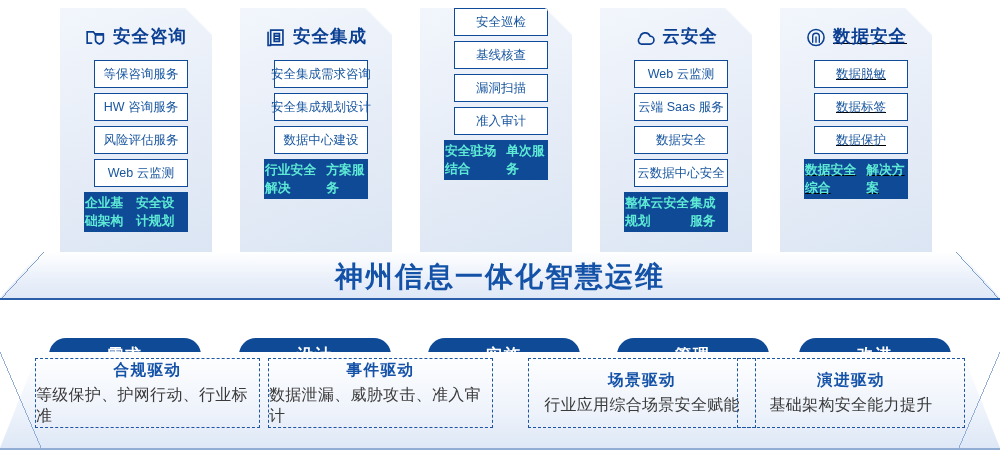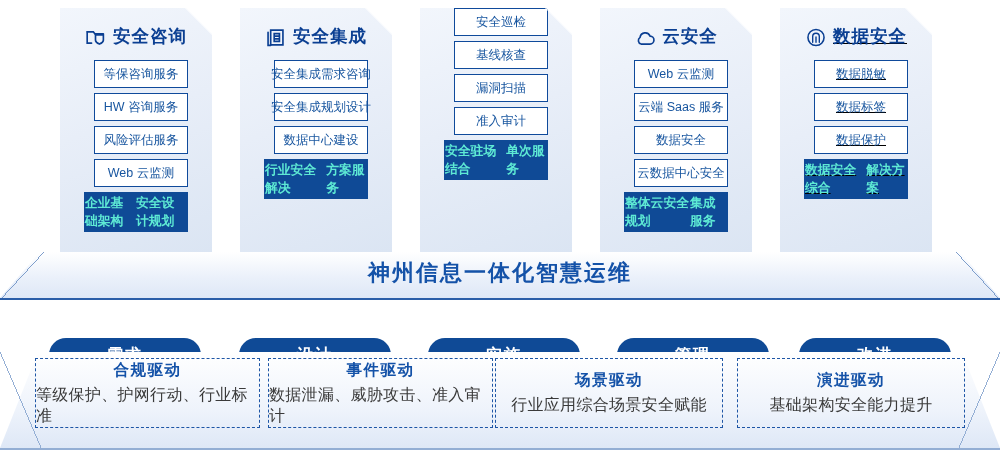--- a/index.html
+++ b/index.html
@@ -69,21 +69,21 @@
     background: #2b5ea8;
   }
   .banner-edge-l, .banner-edge-r {
     position: absolute; top: 252px; height: 48px; width: 44px;
   }
   .banner-edge-l { left: 0;  background: linear-gradient(to bottom right, transparent 49.4%, #7d9dcb 49.4%, #7d9dcb 50.6%, transparent 50.6%); }
   .banner-edge-r { left: 956px; background: linear-gradient(to bottom left, transparent 49.4%, #7d9dcb 49.4%, #7d9dcb 50.6%, transparent 50.6%); }
   .banner-text {
     position: absolute; left: 0; top: 258px; width: 1000px;
     text-align: center;
-    font-size: 22px; font-weight: bold; color: #1452a8;
+    font-size: 28px; font-weight: bold; color: #1452a8;
     letter-spacing: 2px;
   }
 
   
   .pills { position: absolute; left: 0; top: 310px; width: 1000px; height: 36px; }
   .pill {
     position: absolute; top: 0; width: 152px; height: 34px;
     background: #0f4a96; border-radius: 17px;
     color: #ffffff; font-size: 16px; font-weight: bold; letter-spacing: 2px;
     display: flex; align-items: center; justify-content: center; margin-top: 28px;
@@ -112,21 +112,21 @@
   .drivers { position: absolute; left: 0; top: 358px; width: 1000px; height: 72px; }
   .driver {
     position: absolute; top: 0; height: 70px;
     border: 1.6px dashed #1d55a5;
     display: flex; flex-direction: column; align-items: center; justify-content: center;
     gap: 4px;
     background: transparent;
   }
   .d0 { left: 35px;  width: 225px; }
   .d1 { left: 268px; width: 225px; }
-  .d2 { left: 495px; width: 228px; text-align: center; }
+  .d2 { left: 528px; width: 228px; text-align: center; }
   .d3 { left: 737px; width: 228px; }
   .driver-title { font-size: 15.5px; font-weight: bold; color: #1452a8; letter-spacing: 1.5px; }
   .driver-sub { font-size: 16px; color: #3a3a3a; letter-spacing: 0.3px; }
 </style>
 </head>
 <body>
 
 <div id="root">
 
   <div class="panels">

